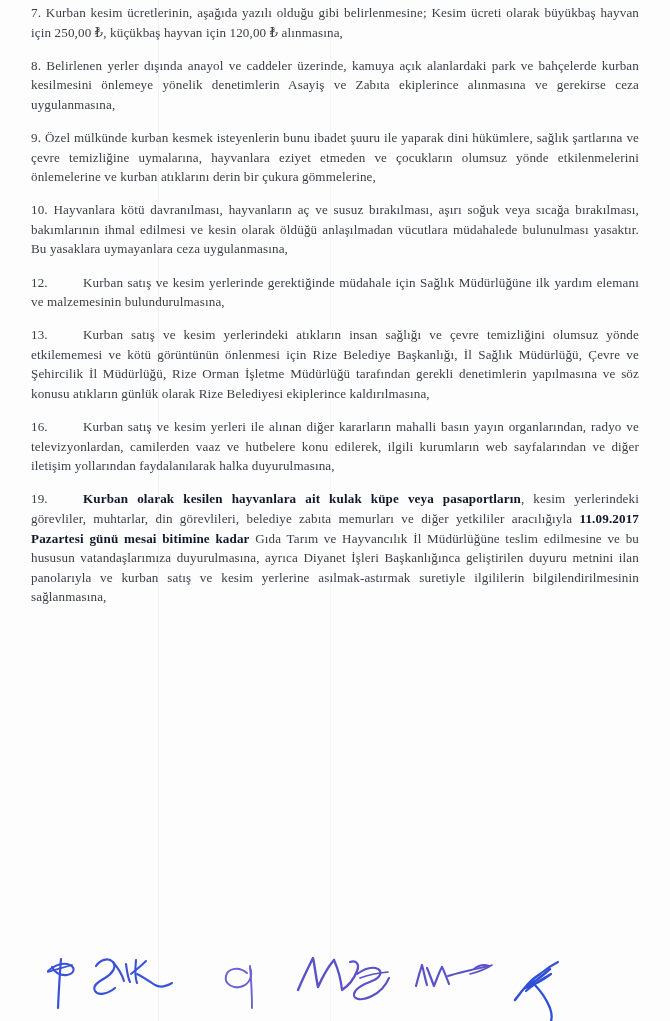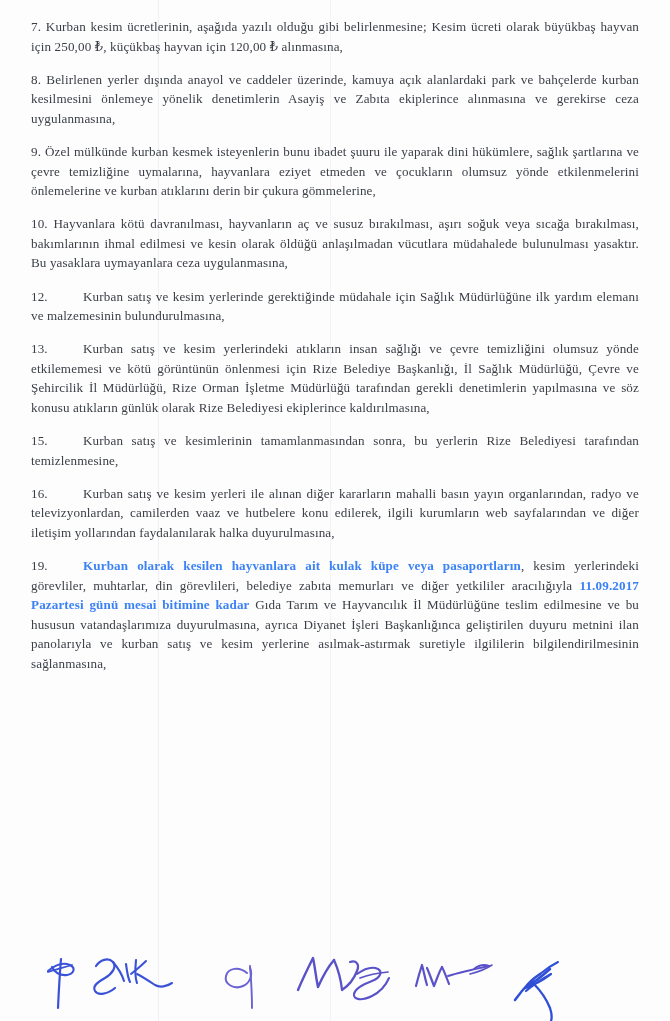--- a/index.html
+++ b/index.html
@@ -13,21 +13,21 @@
     width: 670px;
     height: 1021px;
     background: #fdfdfd;
     overflow: hidden;
     font-family: "Liberation Serif", "DejaVu Serif", serif;
     color: #3b3f46;
   }
   .doc-body {
     position: absolute;
     left: 31px;
-    top: 17px;
+    top: 3px;
     width: 608px;
   }
   .para {
     text-align: justify;
     text-justify: inter-word;
     font-size: 13.1px;
     line-height: 19.6px;
     margin: 0 0 13.5px 0;
     color: #3a3e45;
     letter-spacing: 0.01em;
@@ -35,21 +35,21 @@
   }
   
   .num-inline {
     font-weight: normal;
   }
   
   .num-tab {
     display: inline-block;
     min-width: 52px;
   }
-  b, .bold { font-weight: bold; color: #3b82f6; }
+  b, .bold { font-weight: bold; color: #0f172a; }
 
   
   .scan-seam {
     position: absolute;
     top: 0;
     bottom: 0;
     left: 158px;
     width: 1px;
     background: rgba(120,125,135,0.10);
     pointer-events: none;
@@ -99,23 +99,20 @@
 
     <p class="para">
       <span class="num-tab">12.</span><span>Kurban satış ve kesim yerlerinde gerektiğinde müdahale için Sağlık Müdürlüğüne ilk yardım elemanı ve malzemesinin bulundurulmasına,</span>
     </p>
 
     <p class="para">
       <span class="num-tab">13.</span><span>Kurban satış ve kesim yerlerindeki atıkların insan sağlığı ve çevre temizliğini olumsuz yönde etkilememesi ve kötü görüntünün önlenmesi için Rize Belediye Başkanlığı, İl Sağlık Müdürlüğü, Çevre ve Şehircilik İl Müdürlüğü, Rize Orman İşletme Müdürlüğü tarafından gerekli denetimlerin yapılmasına ve söz konusu atıkların günlük olarak Rize Belediyesi ekiplerince kaldırılmasına,</span>
     </p>
 
 
-    <p class="para">
-      <span class="num-tab">15.</span><span>Kurban satış ve kesimlerinin tamamlanmasından sonra, bu yerlerin Rize Belediyesi tarafından temizlenmesine,</span>
-    </p>
 
     <p class="para">
       <span class="num-tab">16.</span><span>Kurban satış ve kesim yerleri ile alınan diğer kararların mahalli basın yayın organlarından, radyo ve televizyonlardan, camilerden vaaz ve hutbelere konu edilerek, ilgili kurumların web sayfalarından ve diğer iletişim yollarından faydalanılarak halka duyurulmasına,</span>
     </p>
 
 
 
     <p class="para">
       <span class="num-tab">19.</span><b>Kurban olarak kesilen hayvanlara ait kulak küpe veya pasaportların</b><span>, kesim yerlerindeki görevliler, muhtarlar, din görevlileri, belediye zabıta memurları ve diğer yetkililer aracılığıyla </span><b>11.09.2017 Pazartesi günü mesai bitimine kadar</b><span> Gıda Tarım ve Hayvancılık İl Müdürlüğüne teslim edilmesine ve bu hususun vatandaşlarımıza duyurulmasına, ayrıca Diyanet İşleri Başkanlığınca geliştirilen duyuru metnini ilan panolarıyla ve kurban satış ve kesim yerlerine asılmak-astırmak suretiyle ilgililerin bilgilendirilmesinin sağlanmasına,</span>
     </p>

